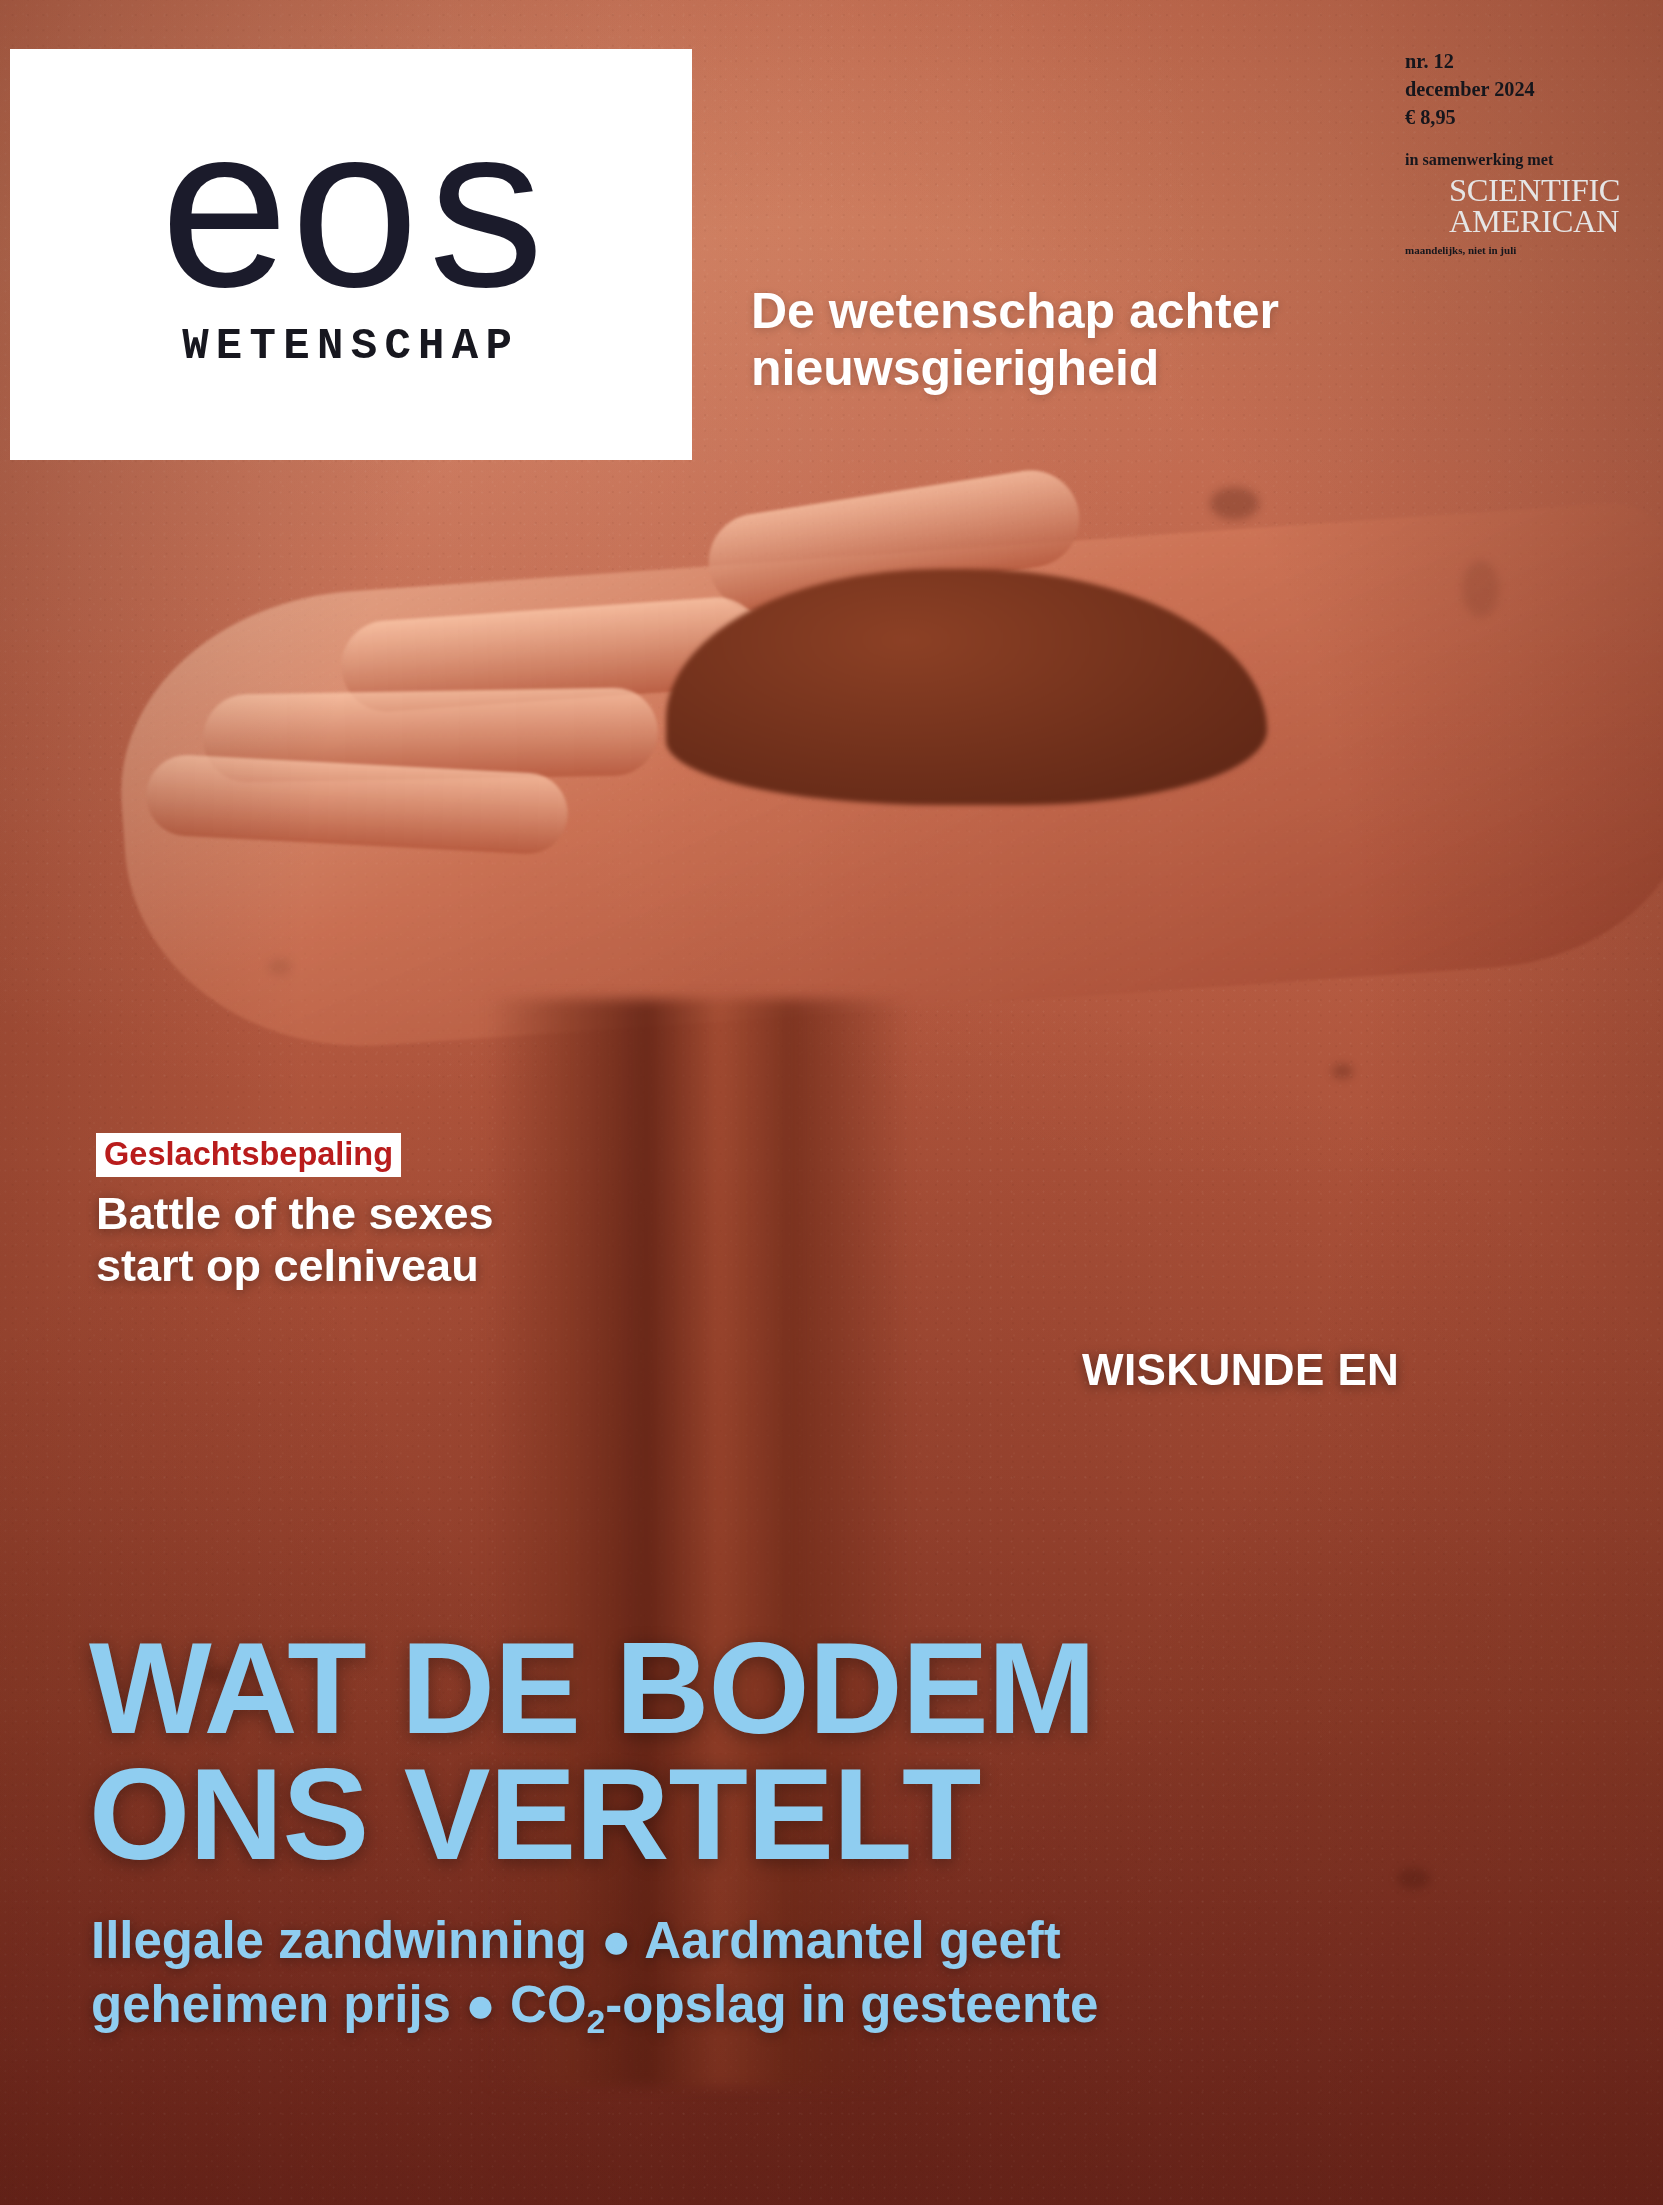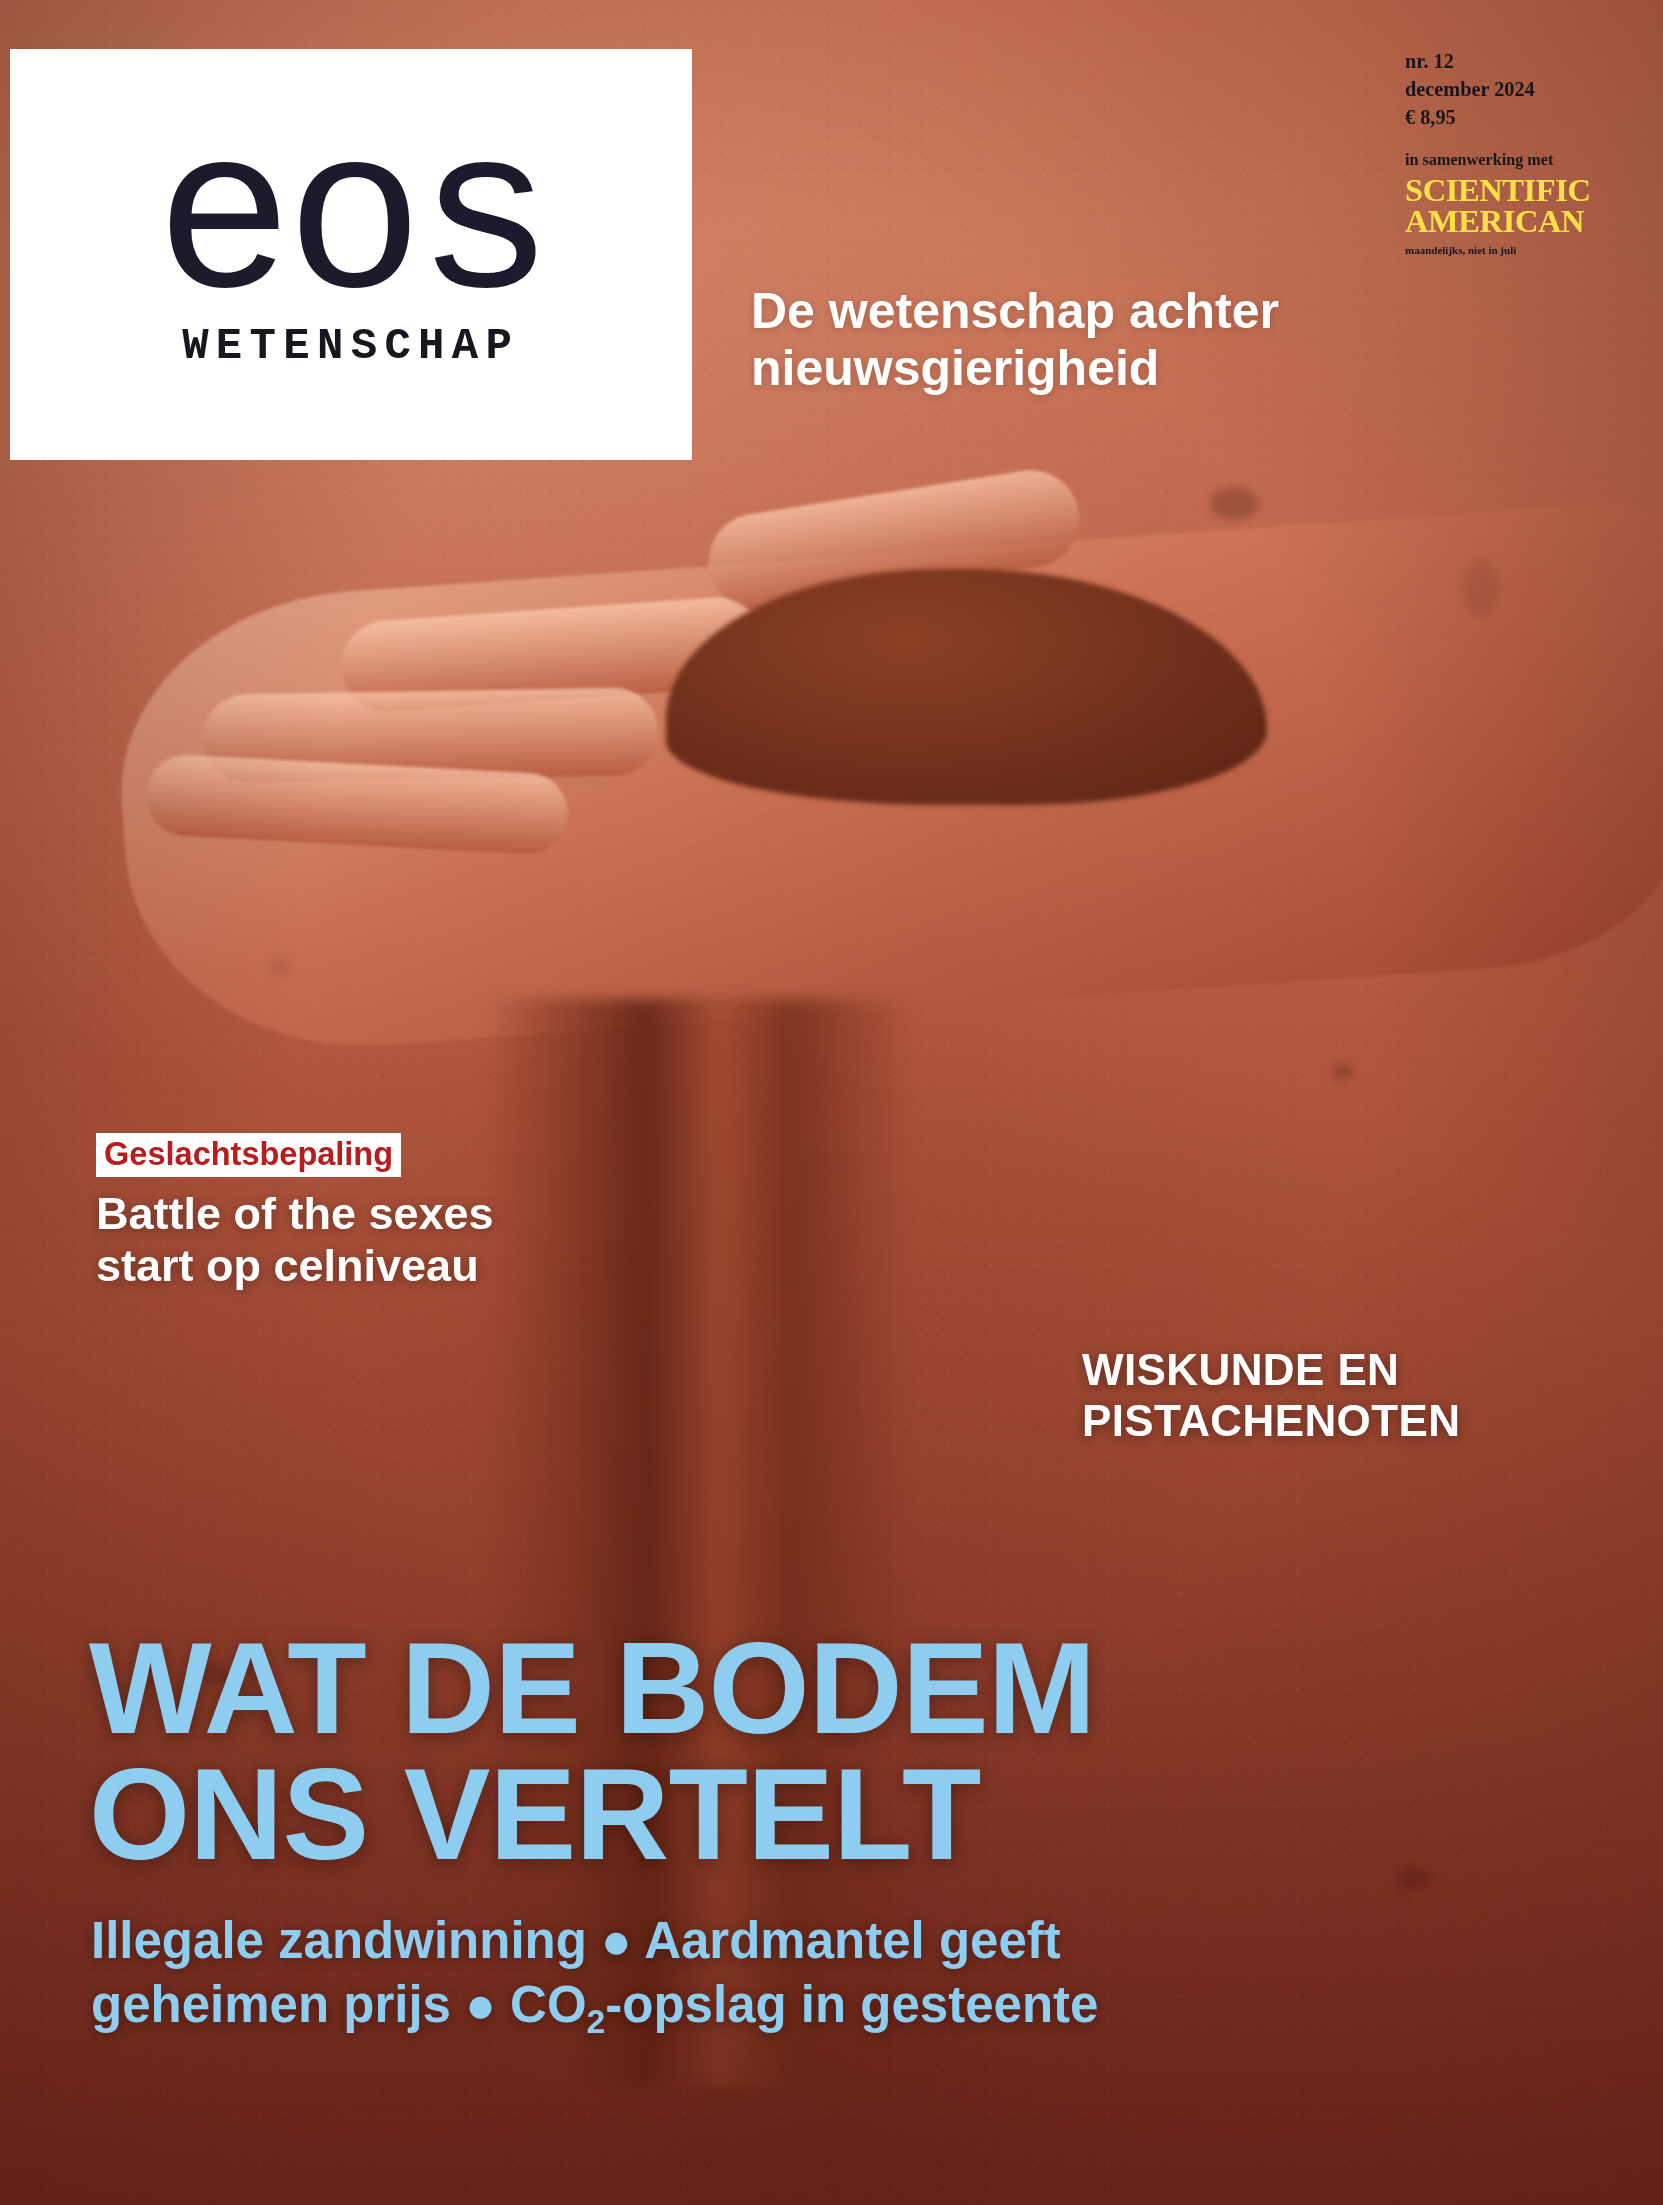--- a/index.html
+++ b/index.html
@@ -171,25 +171,26 @@
     line-height: 1.38;
   }
   .issue .sa-intro {
     margin-top: 18px;
     font-size: 16.2px;
     font-weight: 700;
   }
   .sa-logo {
     margin-top: 3.2px;
     font-family: "Liberation Serif", serif;
-    font-weight: 700;
+    font-weight: 400;
     font-size: 32.5px;
     line-height: .98;
     letter-spacing: -0.4px;
-    color: #fde047;
+    color: #e5e5e5;
+    margin-left: 44px;
   }
   .issue .freq {
     margin-top: 4.9px;
     font-size: 11px;
     font-weight: 700;
   }
 
   
   .teaser {
     position: absolute;
@@ -313,21 +314,20 @@
   <div class="teaser">
     <div class="kicker">Geslachtsbepaling</div>
     <div class="lines">
       <div>Battle of the sexes</div>
       <div>start op celniveau</div>
     </div>
   </div>
 
   <div class="teaser-right">
     <div>WISKUNDE EN</div>
-    <div>PISTACHENOTEN</div>
   </div>
 
   <div class="headline">
     <div>WAT DE BODEM</div>
     <div>ONS VERTELT</div>
   </div>
 
   <div class="subhead">
     <div>
       <span>Illegale zandwinning</span>

